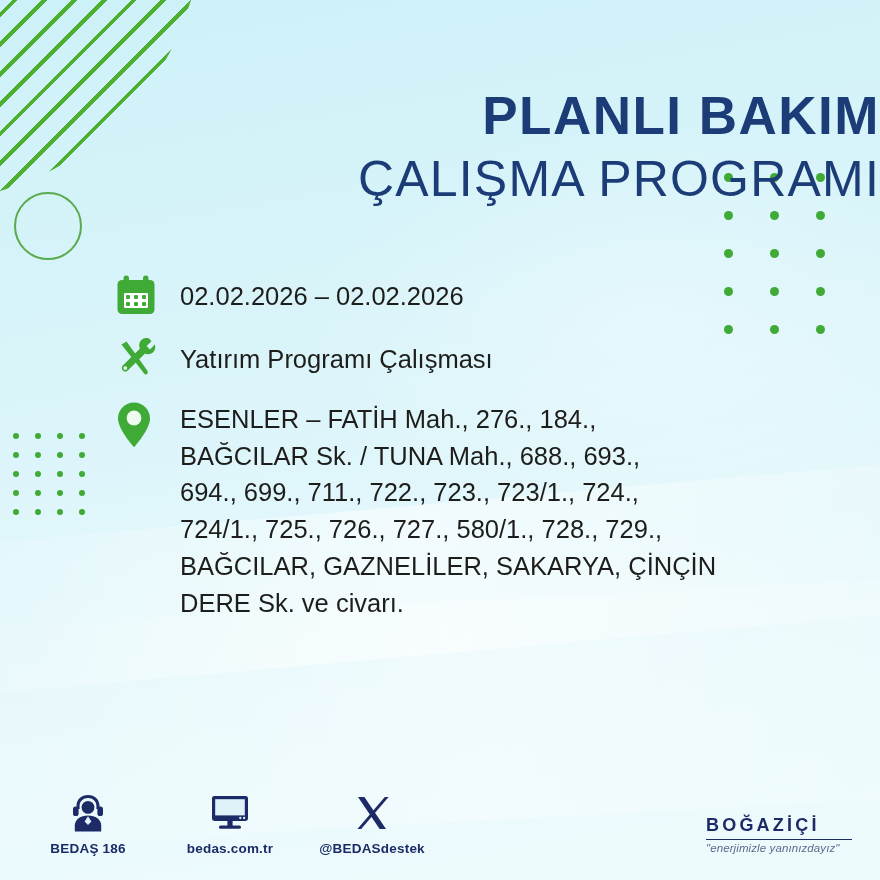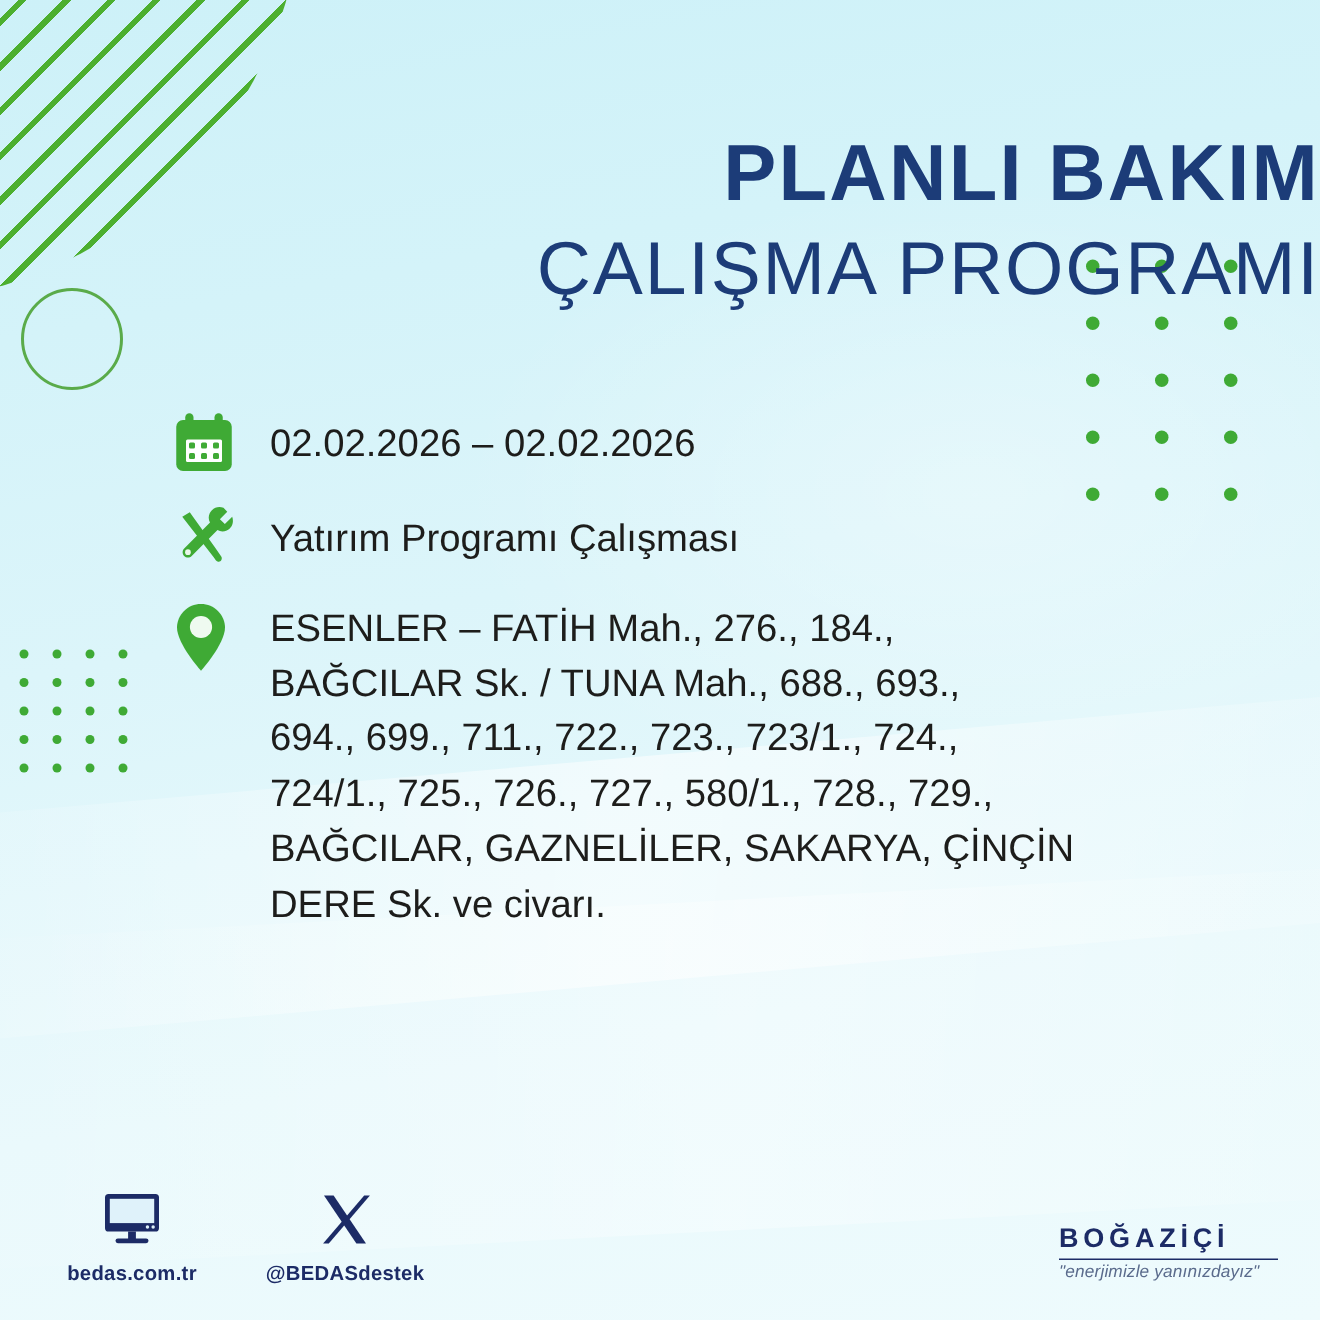--- a/index.html
+++ b/index.html
@@ -304,20 +304,35 @@
         <div>724/1., 725., 726., 727., 580/1., 728., 729.,</div>
         <div>BAĞCILAR, GAZNELİLER, SAKARYA, ÇİNÇİN</div>
         <div>DERE Sk. ve civarı.</div>
       </div>
     </div>
 
   </div>
 
   <div class="footer">
 
+    <div class="fitem">
+      <div class="fico">
+        <svg width="44" height="42" viewBox="0 0 44 42" aria-hidden="true">
+          <g fill="#1c2b66">
+            <path d="M22 3 C15.4 3 10.5 7.6 10.5 13.6 V17 H13.6 V13.6 C13.6 9.1 17.4 5.9 22 5.9 C26.6 5.9 30.4 9.1 30.4 13.6 V17 H33.5 V13.6 C33.5 7.6 28.6 3 22 3 Z"></path>
+            <rect x="7" y="14.5" width="5.6" height="9.5" rx="2.6"></rect>
+            <rect x="31.4" y="14.5" width="5.6" height="9.5" rx="2.6"></rect>
+            <circle cx="22" cy="15.4" r="6.4"></circle>
+            <path d="M22 23.4 C14.6 23.4 8.8 27.6 8.8 33.2 V39.6 H35.2 V33.2 C35.2 27.6 29.4 23.4 22 23.4 Z"></path>
+          </g>
+          <path d="M22 24.2 L18.6 29.6 L22 33 L25.4 29.6 Z" fill="#dff2fa"></path>
+        </svg>
+      </div>
+      <div class="flabel">BEDAŞ 186</div>
+    </div>
 
     <div class="fitem">
       <div class="fico">
         <svg width="48" height="42" viewBox="0 0 48 42" aria-hidden="true">
           <rect x="6" y="4" width="36" height="25" rx="2.4" fill="#1c2b66"></rect>
           <rect x="9.2" y="7.2" width="29.6" height="16.2" fill="#dff2fa"></rect>
           <circle cx="34.3" cy="26" r="1.15" fill="#dff2fa"></circle>
           <circle cx="38.1" cy="26" r="1.15" fill="#dff2fa"></circle>
           <rect x="21.4" y="29" width="5.2" height="5.2" fill="#1c2b66"></rect>
           <rect x="13" y="33.6" width="22" height="3.2" rx="1.6" fill="#1c2b66"></rect>

